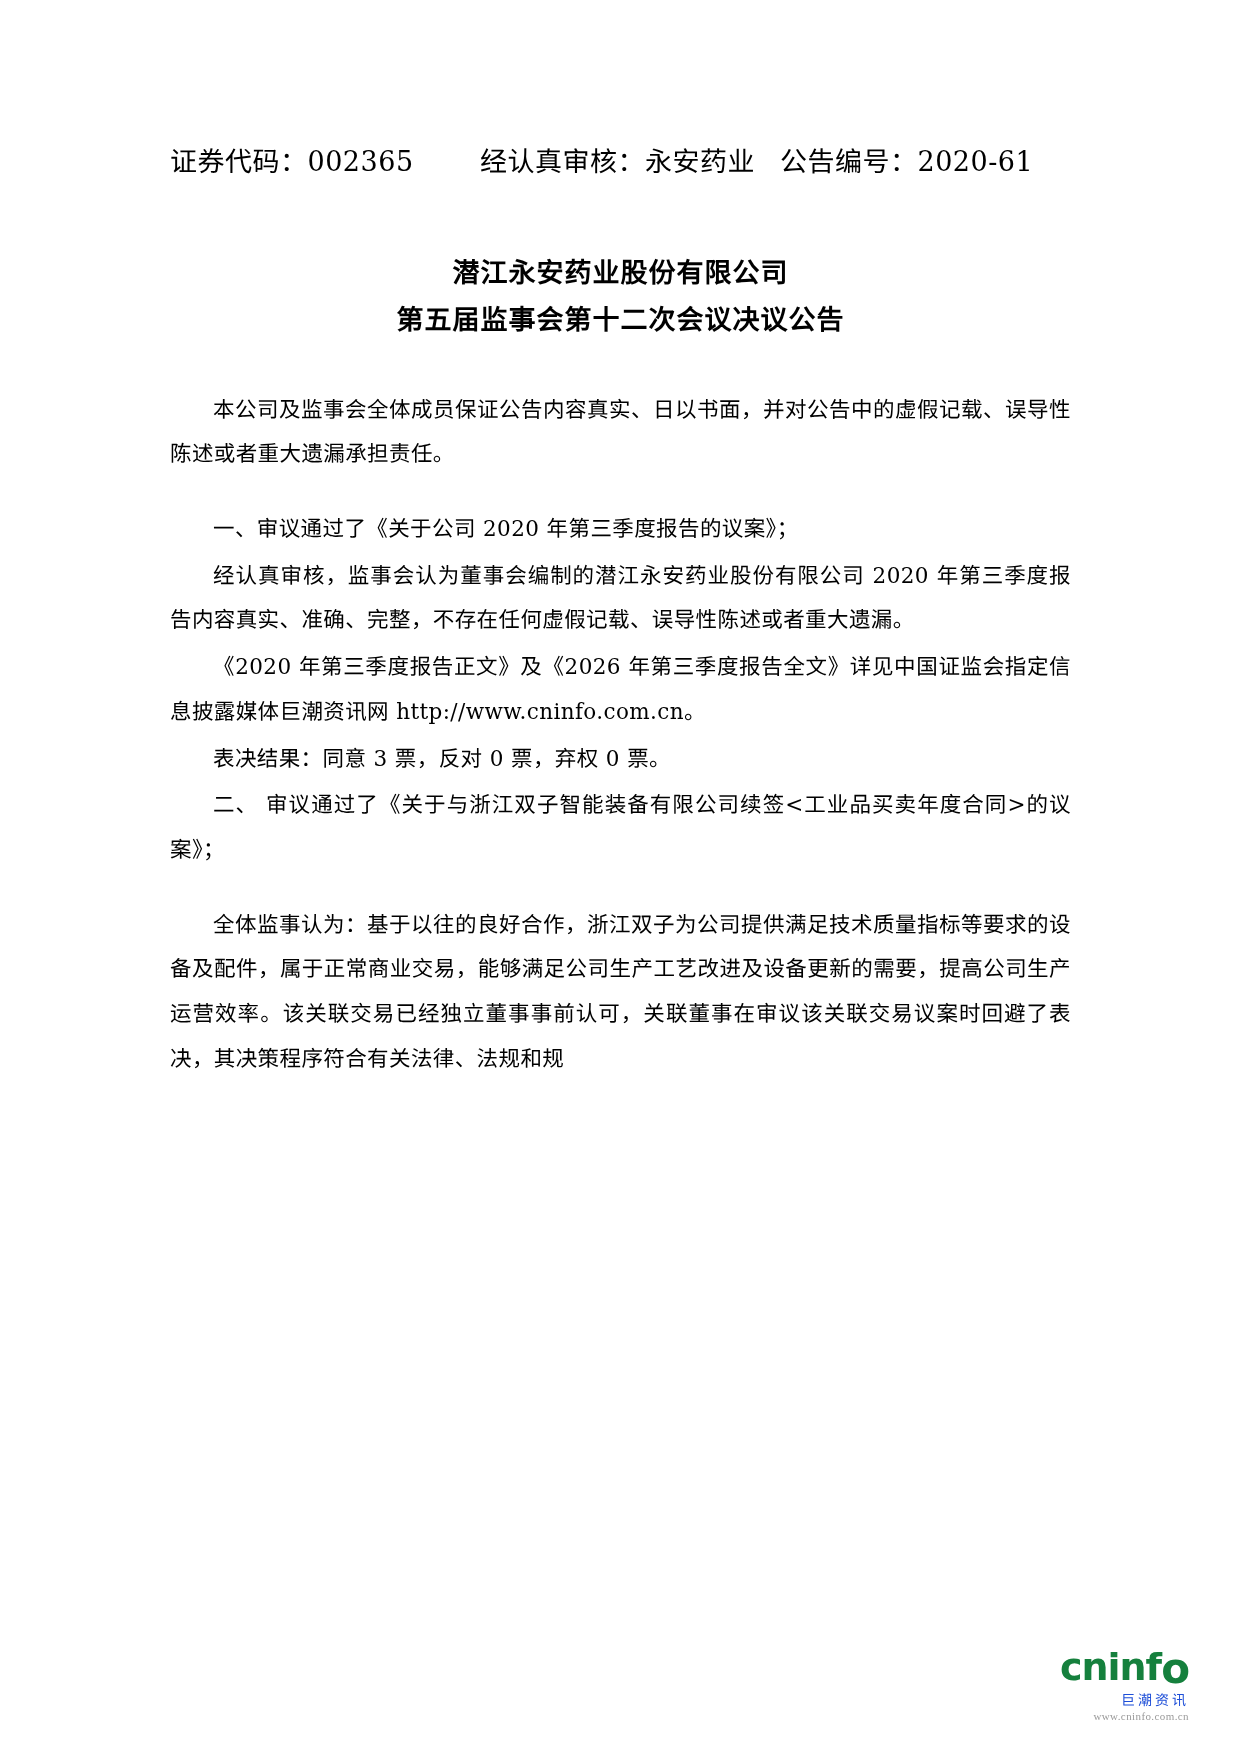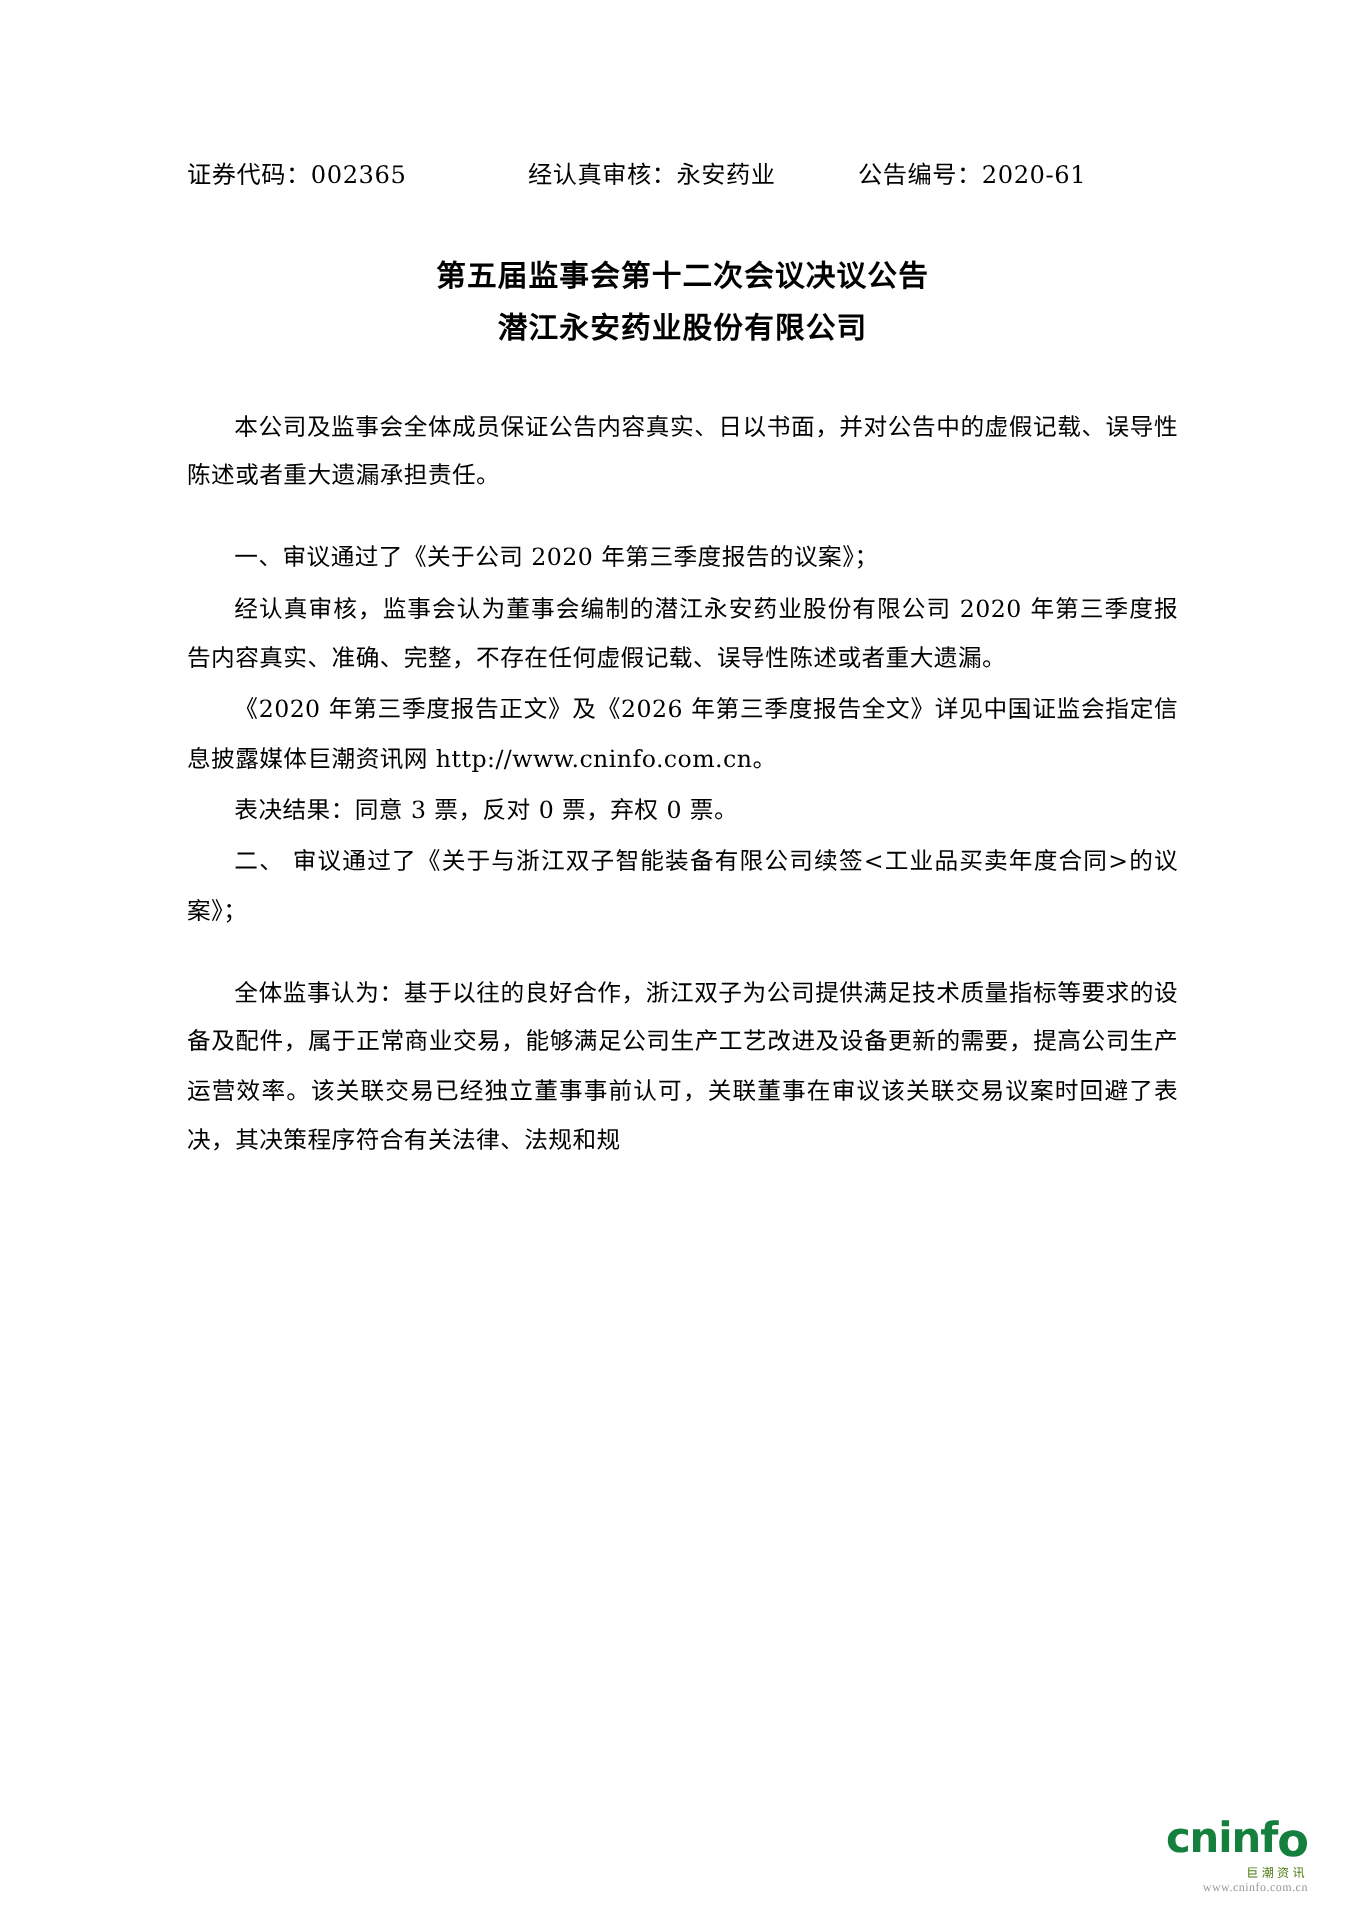--- a/index.html
+++ b/index.html
@@ -20,23 +20,23 @@
     left: 0; top: 0;
     width: 1241px;
     height: 1754px;
     box-sizing: border-box;
     padding: 140px 170px 0 170px;
   }
   
   .header-row {
     display: flex;
     align-items: baseline;
-    font-size: 22px;
+    font-size: 27px;
     letter-spacing: 0.5px;
-    margin-bottom: 56px;
+    margin-bottom: 70px;
   }
   .header-row .hdr-code { width: 310px; }
   .header-row .hdr-abbr { width: 300px; }
   .header-row .hdr-no   { flex: 1; }
 
   
   .title-block {
     text-align: center;
     font-weight: bold;
     font-size: 27px;
@@ -75,46 +75,46 @@
     letter-spacing: -1px;
     color: #15803d;
     display: inline-block;
   }
   .footer-logo .brand .tail {
     display: inline-block;
     transform: translateY(3px);
     font-size: 42px;
   }
   .footer-logo .cn {
-    font-family: Liberation Sans, sans-serif;
-    font-size: 11px;
+    font-family: Liberation Mono, monospace;
+    font-size: 14px;
     letter-spacing: 3px;
-    color: #4d7c0f;
+    color: #1d4ed8;
   }
   .footer-logo .url {
     font-family: Liberation Serif, serif;
     font-size: 11px;
     letter-spacing: 0.4px;
     color: #9a9a9a;
   }
 </style>
 </head>
 <body>
 
 <div class="page">
 
   <div class="header-row">
     <span class="hdr-code">证券代码：002365</span>
     <span class="hdr-abbr">经认真审核：永安药业</span>
     <span class="hdr-no">公告编号：2020-61</span>
   </div>
 
   <div class="title-block">
+    <div>潜江永安药业股份有限公司</div>
     <div>第五届监事会第十二次会议决议公告</div>
-    <div>潜江永安药业股份有限公司</div>
   </div>
 
   <p class="para gap-after">本公司及监事会全体成员保证公告内容真实、日以书面，并对公告中的虚假记载、误导性陈述或者重大遗漏承担责任。</p>
 
 
   <p class="para spaced-top">一、审议通过了《关于公司 2020 年第三季度报告的议案》；</p>
 
   <p class="para">经认真审核，监事会认为董事会编制的潜江永安药业股份有限公司 2020 年第三季度报告内容真实、准确、完整，不存在任何虚假记载、误导性陈述或者重大遗漏。</p>
 
   <p class="para">《2020 年第三季度报告正文》及《2026 年第三季度报告全文》详见中国证监会指定信息披露媒体巨潮资讯网 http://www.cninfo.com.cn。</p>

